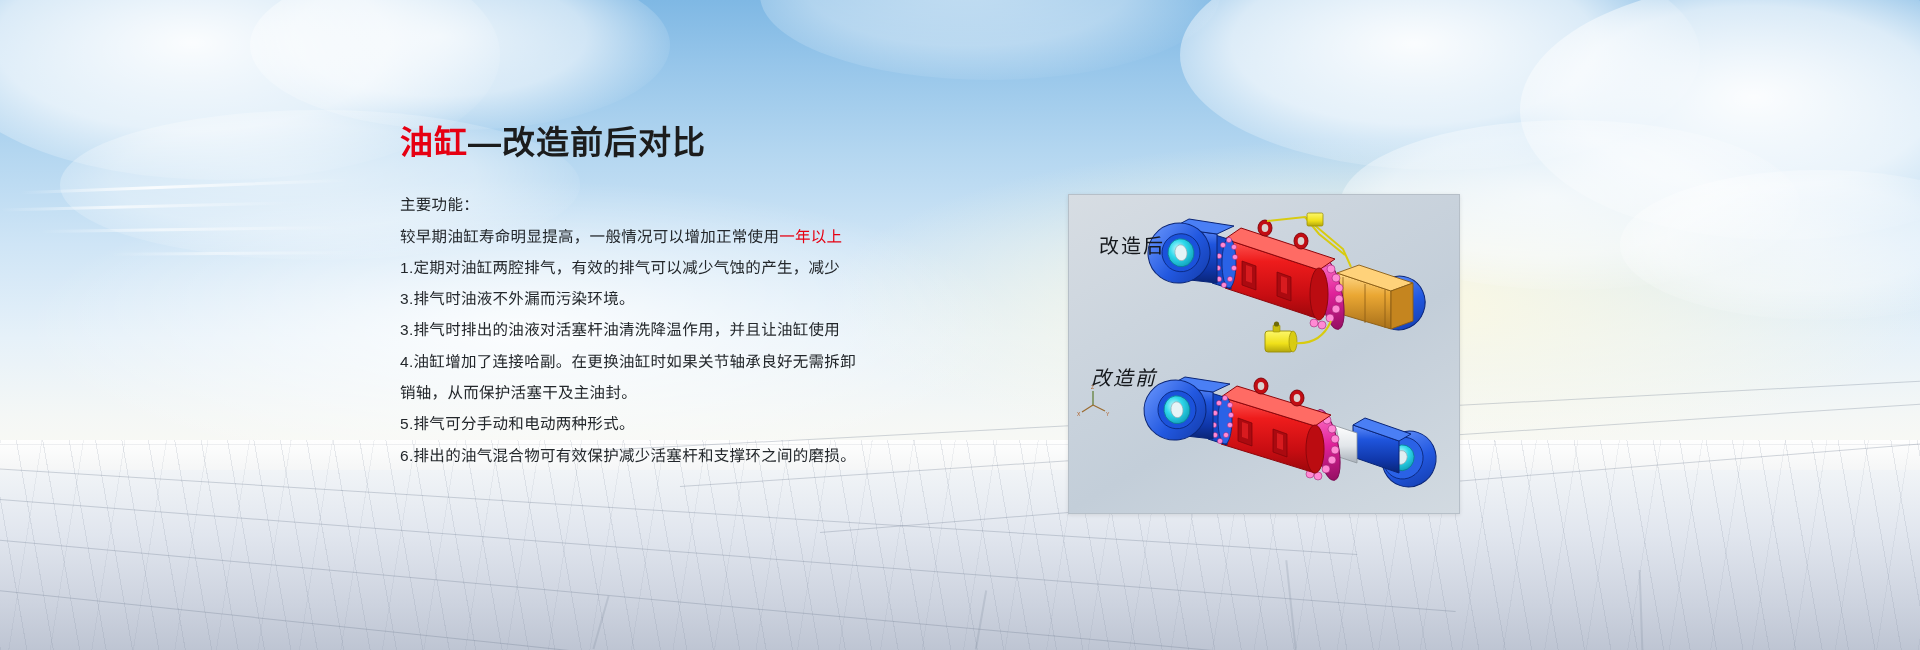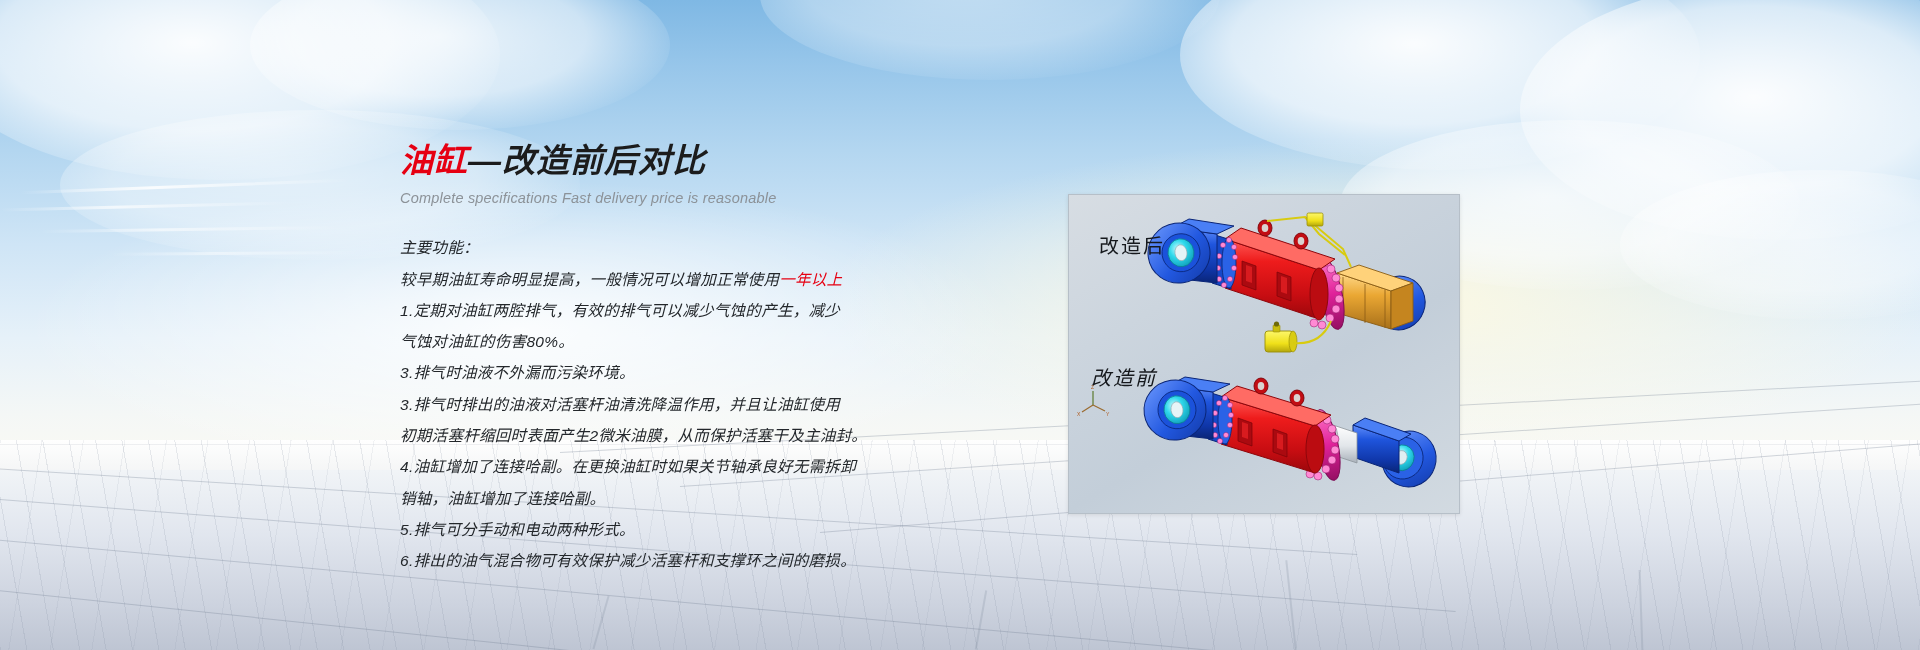--- a/index.html
+++ b/index.html
@@ -79,24 +79,23 @@
   .paveline {
     position: absolute;
     background: rgba(120,132,152,0.22);
     pointer-events: none;
   }
 
   
   .copy {
     position: absolute;
     left: 400px;
-    top: 140px;
+    top: 122px;
     width: 640px;
     z-index: 5;
-    font-style: italic;
   }
   .headline {
     margin: 0;
     font-size: 33px;
     font-weight: bold;
     letter-spacing: 1px;
     color: #1c1c1c;
     line-height: 1.25;
     white-space: nowrap;
   }
@@ -184,32 +183,29 @@
     <div class="paveline" style="left:980px;top:150px; width:2px;   height:60px; transform:rotate(10deg);"></div>
     <div class="paveline" style="left:1290px;top:120px;width:2px;   height:90px; transform:rotate(-6deg);"></div>
     <div class="paveline" style="left:1640px;top:130px;width:2px;   height:80px; transform:rotate(-2deg);"></div>
     <div class="paveline" style="left:600px;top:155px; width:2px;   height:55px; transform:rotate(16deg);"></div>
   </div>
 
   <div class="copy">
 
     <h1 class="headline"><span class="hl-red">油缸</span><span>—改造前后对比</span></h1>
 
-    <p class="subhead">Complete specifications Fast delivery price is reasonable</p>
 
     <ul class="bodylist">
       <li><span>主要功能：</span></li>
       <li><span>较早期油缸寿命明显提高，一般情况可以增加正常使用</span><span class="em-red">一年以上</span></li>
       <li><span>1.定期对油缸两腔排气，有效的排气可以减少气蚀的产生，减少</span></li>
-      <li><span>气蚀对油缸的伤害80%。</span></li>
       <li><span>3.排气时油液不外漏而污染环境。</span></li>
       <li><span>3.排气时排出的油液对活塞杆油清洗降温作用，并且让油缸使用</span></li>
-      <li><span>初期活塞杆缩回时表面产生2微米油膜，从而保护活塞干及主油封。</span></li>
       <li><span>4.油缸增加了连接哈副。在更换油缸时如果关节轴承良好无需拆卸</span></li>
-      <li><span>销轴，油缸增加了连接哈副。</span></li>
+      <li><span>销轴，从而保护活塞干及主油封。</span></li>
       <li><span>5.排气可分手动和电动两种形式。</span></li>
       <li><span>6.排出的油气混合物可有效保护减少活塞杆和支撑环之间的磨损。</span></li>
     </ul>
   </div>
 
   <div class="panel">
     <div class="panel-inner">
 
       <svg class="cad-svg" width="390" height="318" viewBox="0 0 390 318">
         <defs>

